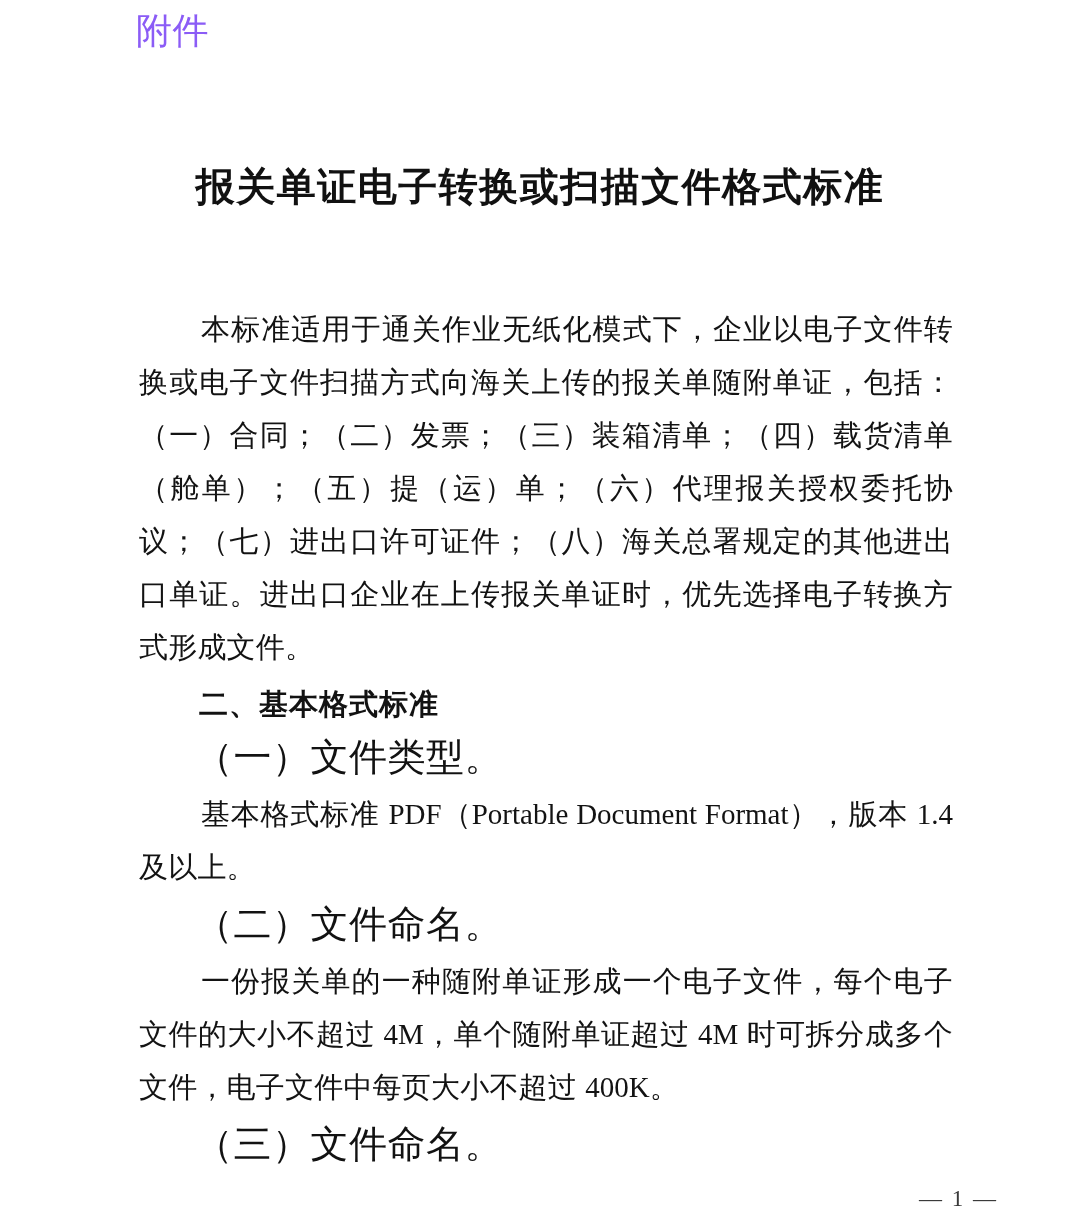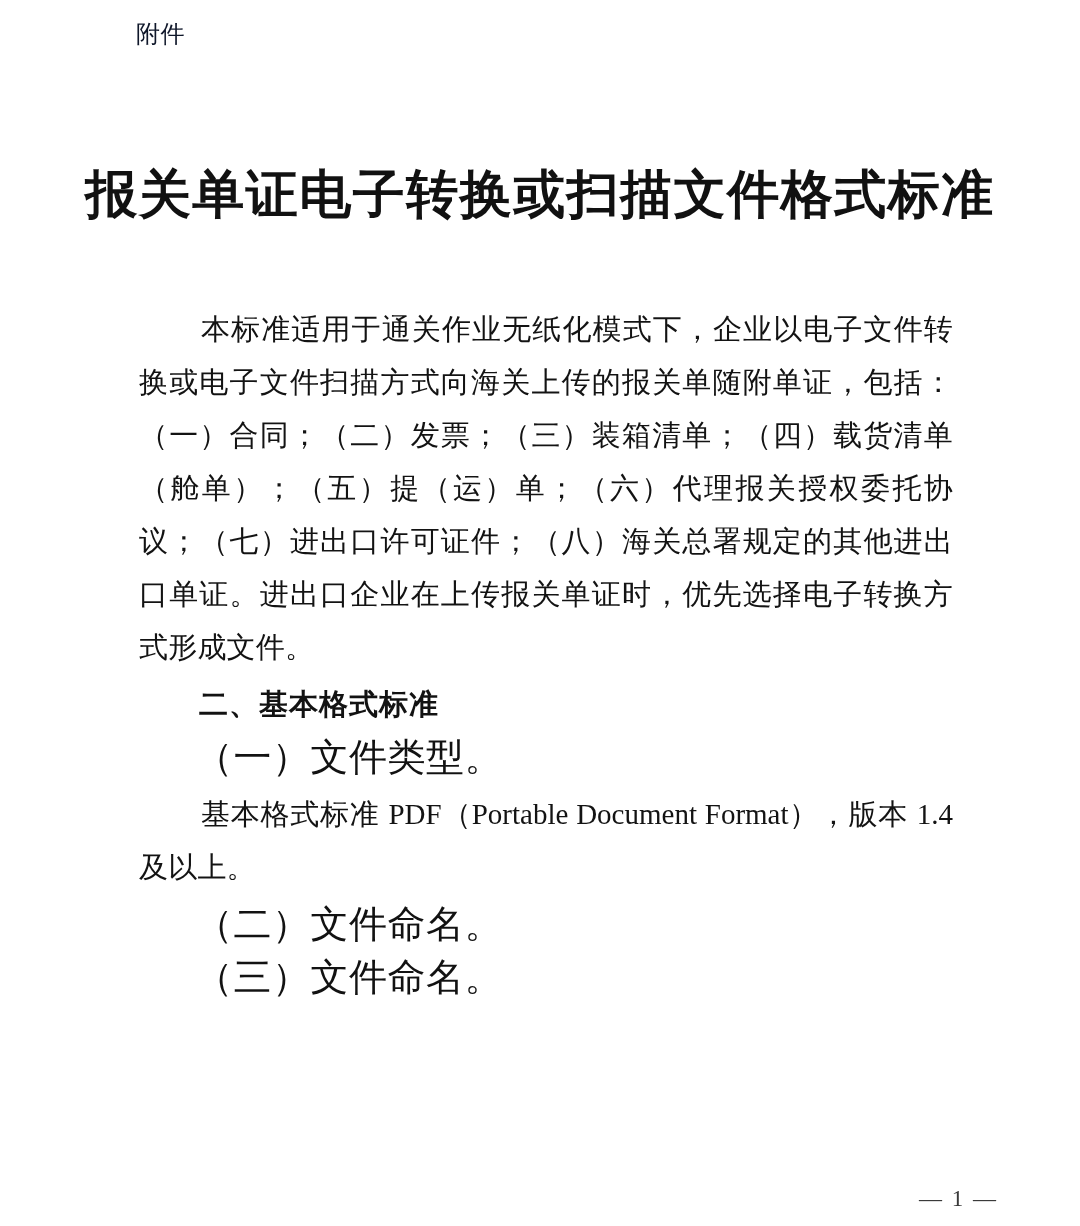--- a/index.html
+++ b/index.html
@@ -19,33 +19,33 @@
     position: relative;
     width: 1080px;
     height: 1226px;
     box-sizing: border-box;
     padding: 0;
   }
   .attachment-label {
     position: absolute;
     left: 136px;
     top: 14px;
-    font-size: 24px;
+    font-size: 36px;
     line-height: 40px;
     letter-spacing: 0.5px;
-    color: #0f172a;
-    font-family: Liberation Serif, serif;
+    color: #8b5cf6;
+    font-family: Liberation Mono, monospace;
   }
   .doc-title {
     position: absolute;
     left: 0;
     right: 0;
     top: 160px;
     text-align: center;
-    font-size: 52px;
+    font-size: 39px;
     font-weight: bold;
     letter-spacing: 1.5px;
     color: #111111;
     font-family: "Liberation Sans", "DejaVu Sans", sans-serif;
   }
   .content {
     position: absolute;
     left: 135px;
     top: 299px;
     width: 822px;
@@ -106,20 +106,21 @@
     <p class="para">本标准适用于通关作业无纸化模式下，企业以电子文件转换或电子文件扫描方式向海关上传的报关单随附单证，包括：（一）合同；（二）发票；（三）装箱清单；（四）载货清单（舱单）；（五）提（运）单；（六）代理报关授权委托协议；（七）进出口许可证件；（八）海关总署规定的其他进出口单证。进出口企业在上传报关单证时，优先选择电子转换方式形成文件。</p>
 
     <div class="heading">二、基本格式标准</div>
 
     <div class="sub-heading">（一）文件类型。</div>
 
     <p class="para"><span>基本格式标准 </span><span class="lat">PDF（Portable Document Format）</span><span>，版本 </span><span class="lat">1.4</span><span> 及以上。</span></p>
 
     <div class="sub-heading">（二）文件命名。</div>
 
+    <p class="para"><span>一份报关单的一种随附单证形成一个电子文件，每个电子文件的大小不超过 </span><span class="lat">4M</span><span>，单个随附单证超过 </span><span class="lat">4M</span><span> 时可拆分成多个文件，电子文件中每页大小不超过 </span><span class="lat">400K</span><span>。</span></p>
 
     <div class="sub-heading">（三）文件命名。</div>
 
   </div>
 
   <div class="page-number">— 1 —</div>
 
 </div>
 
 </body></html>

